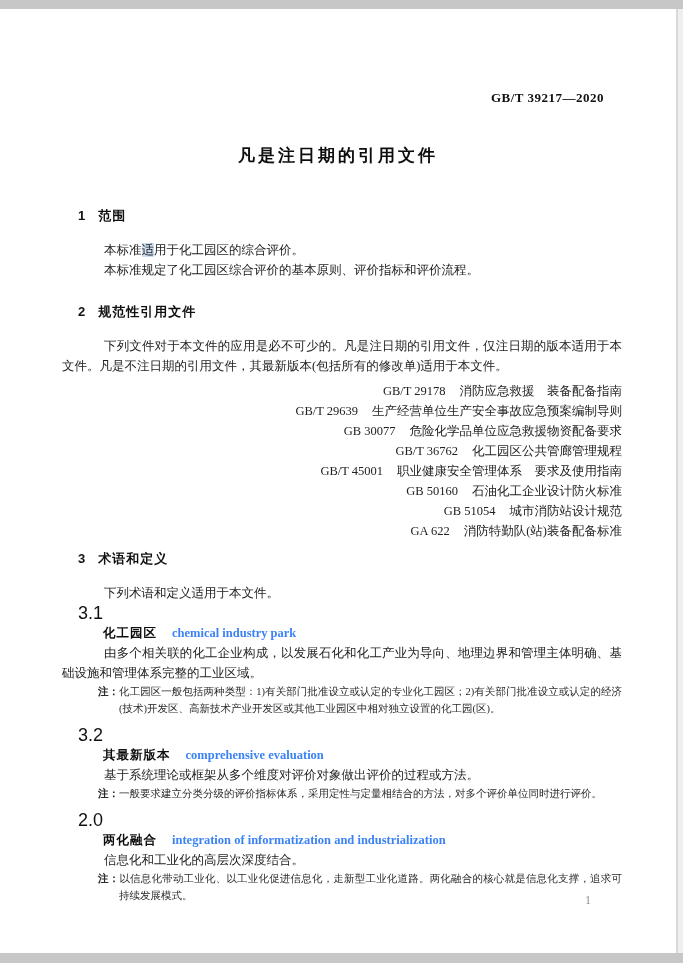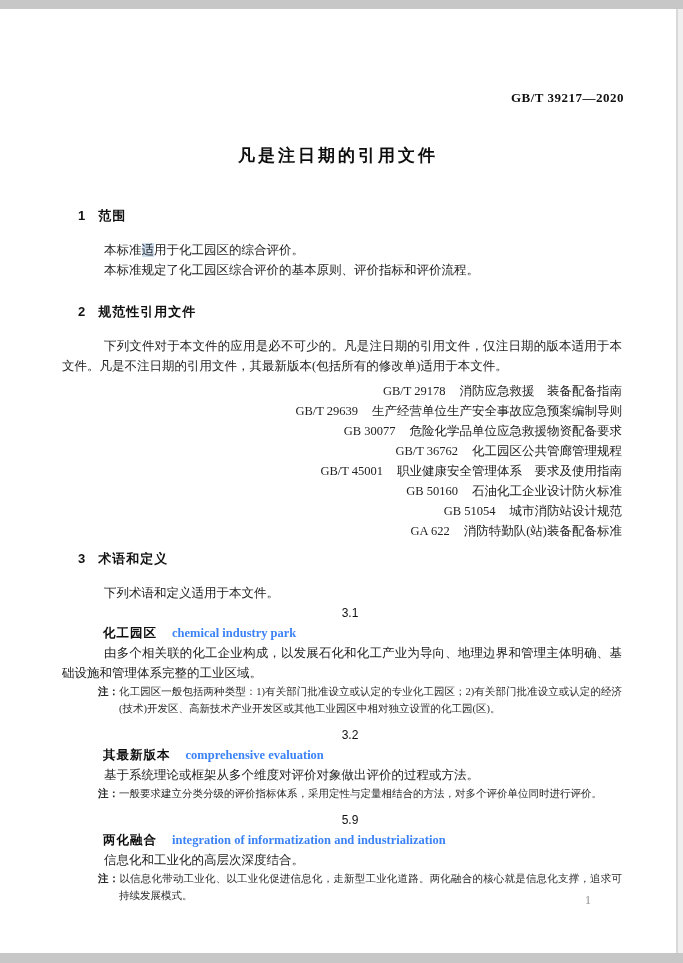--- a/index.html
+++ b/index.html
@@ -23,21 +23,21 @@
   }
   .right-sliver {
     position: absolute;
     right: 0; top: 9px;
     width: 5px; height: 944px;
     background: #efefef;
   }
   .doc-number {
     position: absolute;
     top: 81px;
-    right: 52px;
+    right: 72px;
     font-size: 13px;
     font-weight: bold;
     letter-spacing: 0.5px;
     color: #111;
   }
   .doc-title {
     position: absolute;
     top: 135px;
     left: 0;
     width: 100%;
@@ -72,22 +72,22 @@
   .gap-sm { height: 8px; }
   .gap-md { height: 14px; }
   .gap-lg { height: 22px; }
   .std-list { margin-top: 5px; }
   .std-item { margin-left: 36px; text-align: right; line-height: 20px; white-space: nowrap; }
   .std-code { display: inline-block; }
   .std-name { margin-left: 14px; }
   .term-num {
     font-family: "Liberation Sans", "DejaVu Sans", sans-serif;
     margin-left: 16px;
-    font-size: 12px;
-    text-align: center;
+    font-size: 18px;
+    text-align: left;
     color: #111;
   }
   .term-line { margin-left: 41px; text-align: left; }
   .term-zh {
     font-family: "Liberation Sans", "DejaVu Sans", sans-serif;
     font-weight: bold;
     letter-spacing: 1px;
     color: #0e0e0e;
   }
   .term-en { font-weight: bold; margin-left: 15px; color: #3b82f6; }
@@ -169,21 +169,21 @@
 
       <div class="term-num">3.2</div>
       <div class="term-line">
         <span class="term-zh">其最新版本</span><span class="term-en">comprehensive evaluation</span>
       </div>
       <p class="para">基于系统理论或框架从多个维度对评价对象做出评价的过程或方法。</p>
       <div class="note"><span class="note-label">注：</span><span>一般要求建立分类分级的评价指标体系，采用定性与定量相结合的方法，对多个评价单位同时进行评价。</span></div>
 
       <div class="gap-sm"></div>
 
-      <div class="term-num">5.9</div>
+      <div class="term-num">2.0</div>
       <div class="term-line">
         <span class="term-zh">两化融合</span><span class="term-en">integration of informatization and industrialization</span>
       </div>
       <p class="para">信息化和工业化的高层次深度结合。</p>
       <div class="note"><span class="note-label">注：</span><span>以信息化带动工业化、以工业化促进信息化，走新型工业化道路。两化融合的核心就是信息化支撑，追求可持续发展模式。</span></div>
 
     </div>
 
     <div class="page-num">1</div>
   </div>

